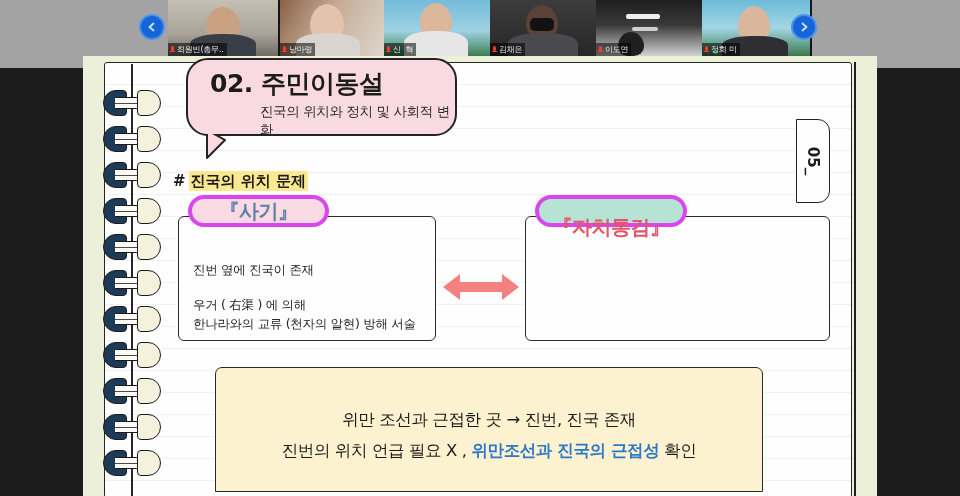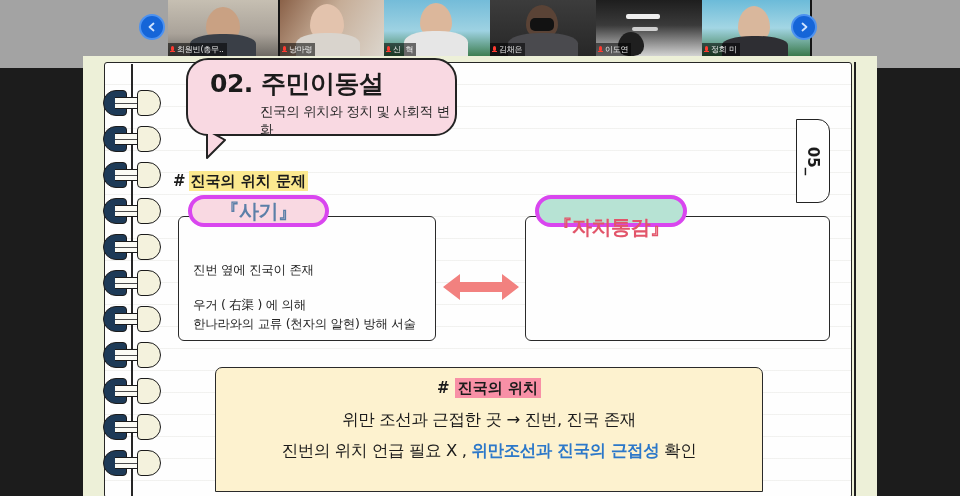--- a/index.html
+++ b/index.html
@@ -465,24 +465,20 @@
       <polygon points="0,17 17,4 17,12 59,12 59,4 76,17 59,30 59,22 17,22 17,30" fill="#f2817f"></polygon>
     </svg>
 
     <div class="cmp-box" id="box-right">
       <div class="cmp-pill" id="pill-right">
         <span class="pill-text">『자치통감』</span>
       </div>
     </div>
 
     <div id="summary-box">
-      <div id="summary-title">
-        <span>#</span>
-        <span class="hl">진국의 위치</span>
-      </div>
       <div class="summary-line" id="summary-l1">위만 조선과 근접한 곳 → 진번, 진국 존재</div>
       <div class="summary-line" id="summary-l2">
         <span>진번의 위치 언급 필요 X , </span><span class="blue">위만조선과 진국의 근접성</span><span> 확인</span>
       </div>
     </div>
 
   </div>
 </div>
 
 </body></html>

